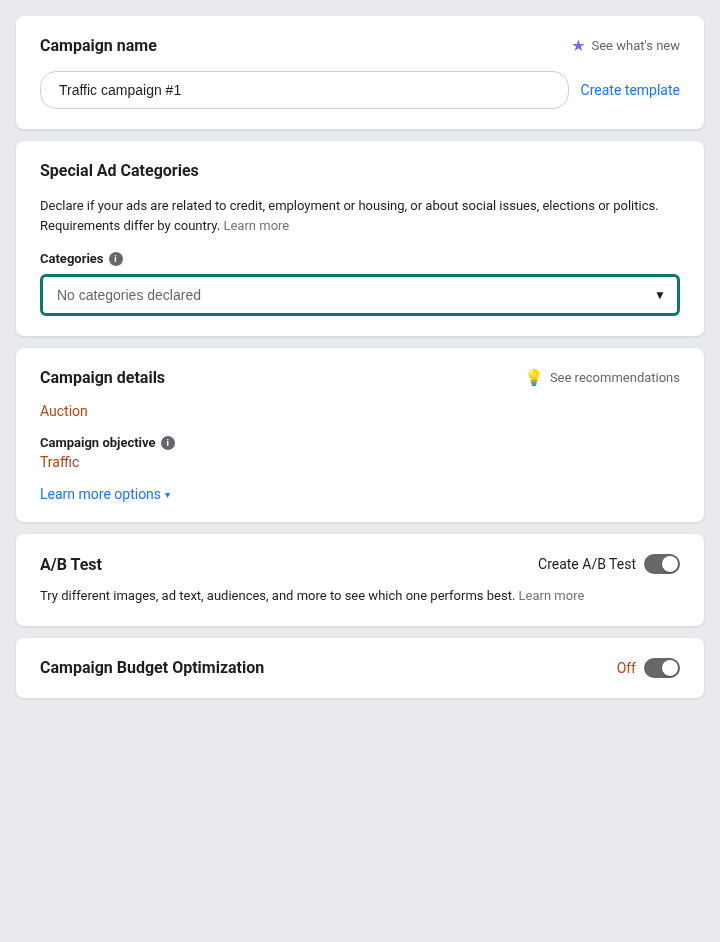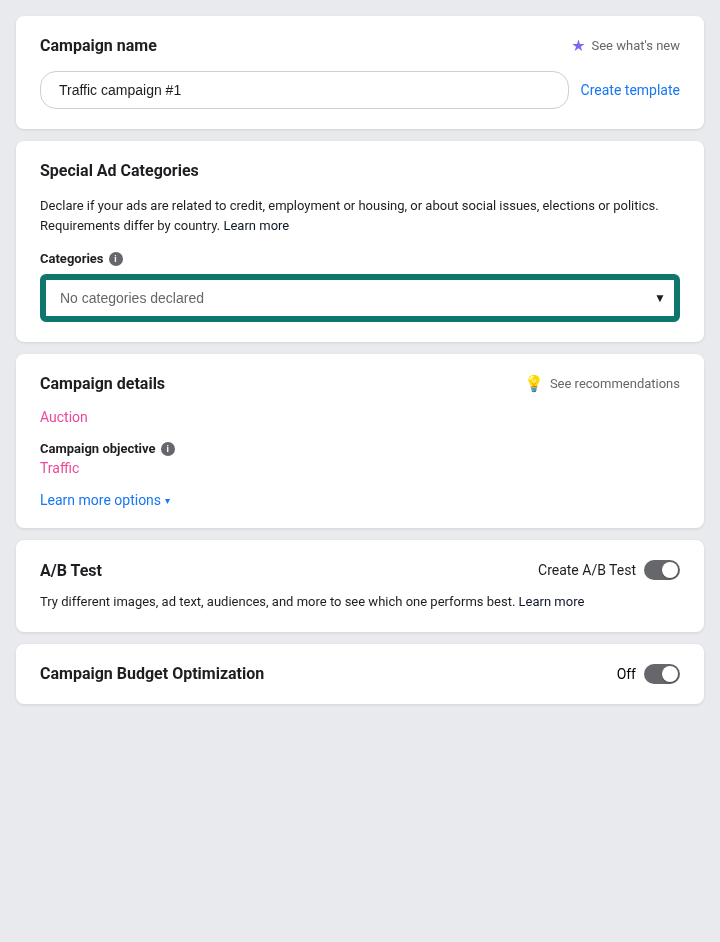--- a/index.html
+++ b/index.html
@@ -71,21 +71,21 @@
     }
 
     
     .special-ad-desc {
       font-size: 13px;
       color: #1c1e21;
       line-height: 1.5;
       margin-bottom: 16px;
     }
     .learn-more-link {
-      color: #0f172a;
+      color: #737373;
       text-decoration: none;
       cursor: pointer;
     }
     .categories-label {
       font-size: 13px;
       font-weight: 700;
       margin-bottom: 8px;
       display: flex;
       align-items: center;
       gap: 5px;
@@ -115,21 +115,21 @@
       cursor: pointer;
       display: flex;
       align-items: center;
       justify-content: space-between;
     }
     .select-wrapper {
       position: relative;
     }
     .select-wrapper select {
       width: 100%;
-      border: 6px solid #0f766e;
+      border: 3px solid #0f766e;
       border-radius: 6px;
       padding: 10px 40px 10px 14px;
       font-size: 14px;
       color: #65676b;
       appearance: none;
       background: #fff;
       cursor: pointer;
       outline: none;
     }
     .select-chevron {
@@ -158,21 +158,21 @@
     .detail-section {
       margin-bottom: 16px;
     }
     .detail-label {
       font-size: 13px;
       font-weight: 700;
       margin-bottom: 4px;
     }
     .detail-value {
       font-size: 14px;
-      color: #ec4899;
+      color: #c2410c;
     }
     .detail-label-with-info {
       display: flex;
       align-items: center;
       gap: 5px;
     }
     .show-more-options {
       color: #1877f2;
       font-size: 14px;
       cursor: pointer;
@@ -231,21 +231,21 @@
 
     
     .cbo-desc {
       font-size: 13px;
       color: #1c1e21;
       line-height: 1.5;
       margin-top: 12px;
     }
     .off-label {
       font-size: 14px;
-      color: #000000;
+      color: #c2410c;
     }
   </style>
 </head>
 <body>
 
 <div class="card">
   <div class="card-header">
     <span class="card-title">Campaign name</span>
     <span class="see-whats-new">
       <span class="star-icon">★</span>

